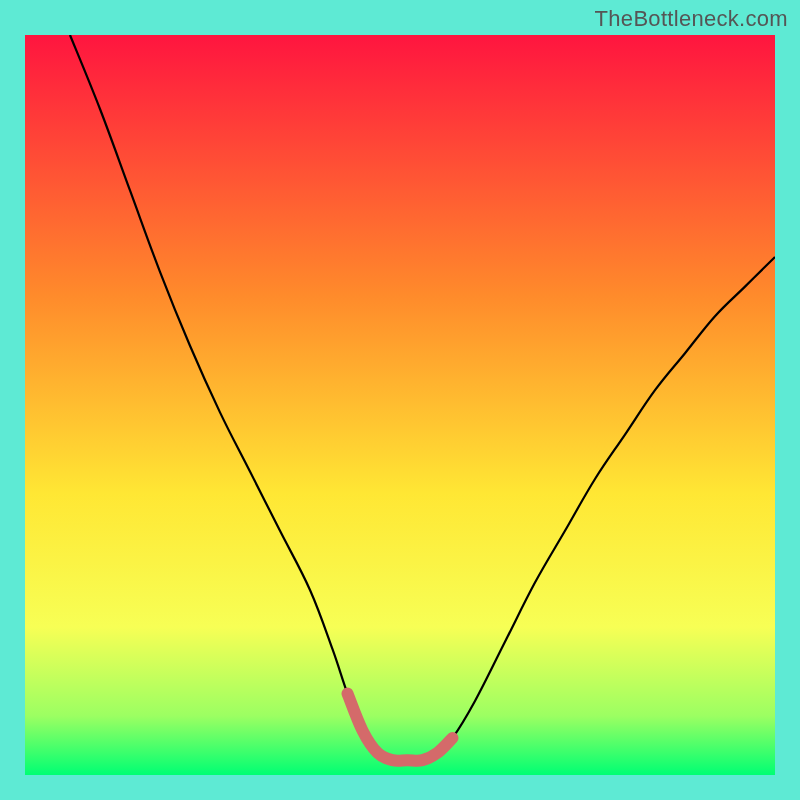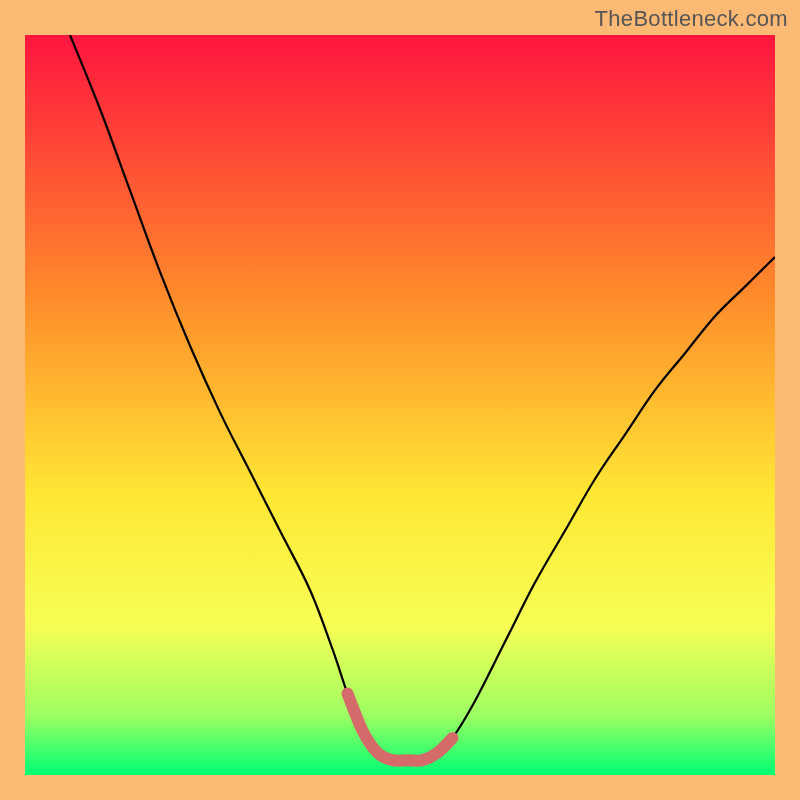--- a/index.html
+++ b/index.html
@@ -10,21 +10,21 @@
     overflow: hidden;
     background: #000;
     font-family: Arial, Helvetica, sans-serif;
   }
   .frame {
     position: absolute;
     left: 0;
     top: 0;
     width: 800px;
     height: 800px;
-    background: #fdba74;
+    background: #5eead4;
   }
   .attribution {
     position: absolute;
     top: 6px;
     right: 12px;
     color: #555;
     font-size: 22px;
     font-weight: 500;
     letter-spacing: 0.3px;
   }

